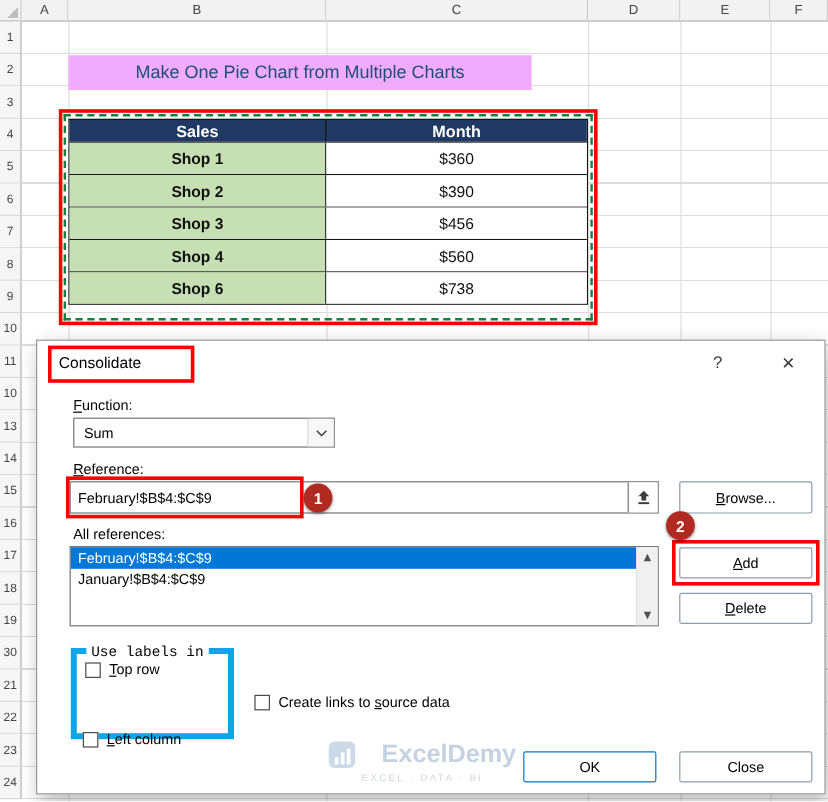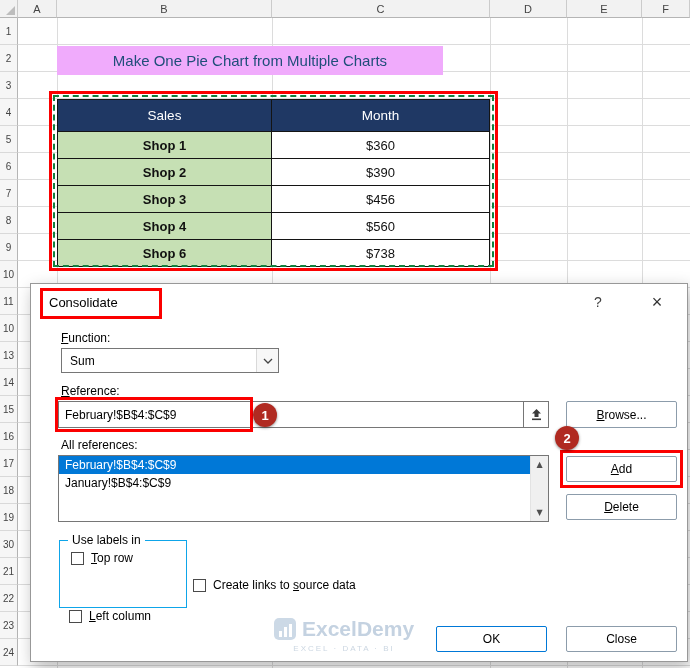--- a/index.html
+++ b/index.html
@@ -22,22 +22,22 @@
   .row-h{box-sizing:border-box;width:18px;height:27px;background:#f6f6f6;border-right:1px solid #b5b5b5;
          border-bottom:1px solid #d9d9d9;display:flex;align-items:center;justify-content:center;
          font-size:10px;color:#444;}
 
   
   .title-band{position:absolute;left:57px;top:46px;width:386px;height:29px;background:#f0abfc;
               color:#1f4e79;font-size:15px;font-weight:normal;display:flex;align-items:center;
               justify-content:center;z-index:1;}
   .sales-table{position:absolute;left:57px;top:99px;width:433px;z-index:1;border:1px solid #141414;
                box-sizing:border-box;background:#fff;}
-  .t-head{display:flex;height:31px;box-sizing:border-box;background:#1f3864;color:#fff;
-          font-weight:normal;font-size:13.5px;}
+  .t-head{display:flex;height:18px;box-sizing:border-box;background:#1f3864;color:#fff;
+          font-weight:bold;font-size:13.5px;}
   .t-head>div{display:flex;align-items:center;justify-content:center;border-right:1px solid #141414;box-sizing:border-box;}
   .t-head>div:last-child{border-right:none;}
   .t-row{display:flex;height:27px;box-sizing:border-box;border-top:1px solid #141414;font-size:13px;}
   .t-row>div{display:flex;align-items:center;justify-content:center;border-right:1px solid #141414;box-sizing:border-box;}
   .t-row>div:last-child{border-right:none;text-align:right;}
   .c1{width:214px;}
   .c2{flex:1;}
   .shop{background:#c6e0b4;font-weight:bold;color:#111;}
   .val{background:#fff;color:#111;}
   .ants{position:absolute;left:53px;top:95px;width:441px;height:172px;border:2px dashed #12813f;
@@ -90,35 +90,35 @@
            box-sizing:border-box;background:#fff;}
   .list-item{height:18px;line-height:18px;padding-left:6px;width:calc(100% - 17px);box-sizing:border-box;
              font-size:12px;color:#000;cursor:default;}
   .list-item.sel{background:#0078d7;color:#fff;}
   .scrollbar{position:absolute;right:0;top:0;width:17px;height:100%;background:#f0f0f0;
              border-left:1px solid #e3e3e3;}
   .sb-arrow{position:absolute;left:0;width:100%;text-align:center;font-size:8px;color:#505050;
             font-family:"DejaVu Sans",sans-serif;cursor:pointer;}
   .sb-up{top:4px;}
   .sb-down{bottom:4px;}
-  .groupbox{position:absolute;left:28px;top:256px;width:126px;height:66px;border:1px solid #0ea5e9;}
+  .groupbox{position:absolute;left:28px;top:256px;width:126px;height:66px;border:5px solid #0ea5e9;font-family:Liberation Mono, monospace;}
   .legend{position:absolute;top:-8px;left:8px;background:#fff;padding:0 4px;}
   .chk-row{position:absolute;display:flex;align-items:center;gap:7px;cursor:pointer;}
   .chk{width:13px;height:13px;border:1px solid #4a4a4a;background:#fff;box-sizing:border-box;flex:0 0 auto;}
   .row-top{left:40px;top:267px;}
   .row-left{left:38px;top:293px;margin-top:32px;}
-  .row-links{left:162px;top:294px;}
+  .row-links{left:181px;top:294px;}
   .watermark{position:absolute;left:243px;top:333px;display:flex;flex-direction:column;
              align-items:center;pointer-events:none;}
   .wm-row{display:flex;align-items:center;gap:6px;}
   .wm-logo{width:22px;height:22px;border-radius:5px;background:#ccd9e6;display:flex;align-items:flex-end;
            justify-content:center;gap:2px;padding-bottom:3px;box-sizing:border-box;}
   .wm-logo span{width:3px;background:#fff;display:block;}
   .wb1{height:6px;} .wb2{height:10px;} .wb3{height:13px;}
-  .wm-name{font-size:21px;font-weight:bold;color:#c4d2e1;}
+  .wm-name{font-size:21px;font-weight:bold;color:#c4d2e1;margin-left:16px;}
   .wm-tag{font-size:8px;letter-spacing:2px;color:#ccd7e2;margin-top:3px;}
   u{text-decoration:underline;}
 </style>
 </head>
 <body>
 
 <div class="screen">
 
   <div class="grid">
     <div class="vline" style="left:39px"></div>

